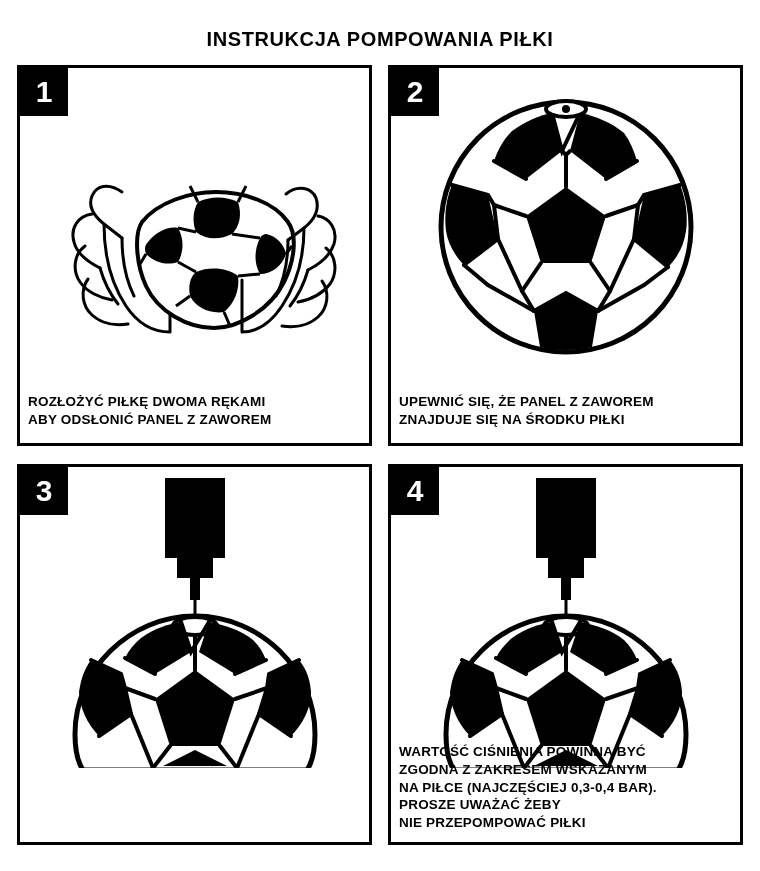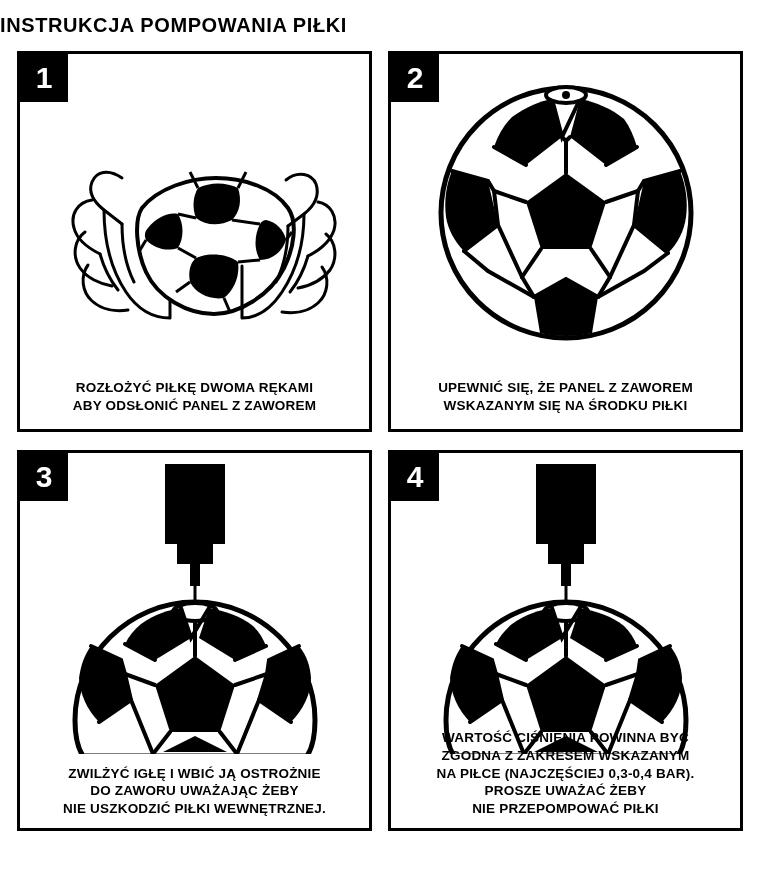--- a/index.html
+++ b/index.html
@@ -14,25 +14,25 @@
     color: #000000;
     overflow: hidden;
   }
   .sheet {
     position: relative;
     width: 760px;
     height: 871px;
     box-sizing: border-box;
   }
   .title {
-    text-align: left;
+    text-align: center;
     font-size: 20px;
     font-weight: bold;
     letter-spacing: 0.6px;
-    padding-top: 14px;
+    padding-top: 28px;
     padding-bottom: 14px;
   }
   .grid {
     display: grid;
     grid-template-columns: 355px 355px;
     grid-template-rows: 381px 381px;
     column-gap: 16px;
     row-gap: 18px;
     padding: 0 17px;
     box-sizing: border-box;
@@ -67,21 +67,20 @@
     height: 300px;
     display: flex;
     align-items: center;
     justify-content: center;
   }
   .caption {
     position: absolute;
     left: 8px;
     right: 8px;
     bottom: 14px;
-    text-align: center;
     font-size: 13.5px;
     font-weight: bold;
     line-height: 1.32;
     letter-spacing: 0.2px;
     white-space: pre-line;
     margin-top: 23px;
   }
   .panel-3 .caption, .panel-4 .caption {
     bottom: 10px;
   }
@@ -188,21 +187,21 @@
             <path d="M264 106 L228 116 L222 126"></path>
             <path d="M48 186 L72 206 L118 232"></path>
             <path d="M252 188 L228 206 L182 232"></path>
           </g>
 
           <ellipse cx="150" cy="30" rx="20" ry="8" fill="#ffffff" stroke="#000" stroke-width="4"></ellipse>
           <circle cx="150" cy="30" r="4" fill="#000"></circle>
         </svg>
       </div>
       <div class="caption">UPEWNIĆ SIĘ, ŻE PANEL Z ZAWOREM
-WSKAZANYM SIĘ NA ŚRODKU PIŁKI</div>
+ZNAJDUJE SIĘ NA ŚRODKU PIŁKI</div>
     </div>
 
     <div class="panel panel-3">
       <div class="step-badge">3</div>
       <div class="art">
         <svg width="300" height="290" viewBox="0 0 300 290" xmlns="http://www.w3.org/2000/svg">
 
           <rect x="120" y="-6" width="60" height="86" fill="#000"></rect>
           <rect x="132" y="80" width="36" height="20" fill="#000"></rect>
           <rect x="145" y="100" width="10" height="22" fill="#000"></rect>
@@ -232,23 +231,20 @@
             <path d="M214 236 L246 258"></path>
             <path d="M80 210 L86 236"></path>
             <path d="M222 210 L214 236"></path>
             <path d="M108 290 L86 236"></path>
             <path d="M192 290 L214 236"></path>
             <path d="M46 182 L76 196 L80 210"></path>
             <path d="M254 182 L224 196 L222 210"></path>
           </g>
         </svg>
       </div>
-      <div class="caption">ZWILŻYĆ IGŁĘ I WBIĆ JĄ OSTROŻNIE
-DO ZAWORU UWAŻAJĄC ŻEBY
-NIE USZKODZIĆ PIŁKI WEWNĘTRZNEJ.</div>
     </div>
 
     <div class="panel panel-4">
       <div class="step-badge">4</div>
       <div class="art">
         <svg width="300" height="290" viewBox="0 0 300 290" xmlns="http://www.w3.org/2000/svg">
           <rect x="120" y="-6" width="60" height="86" fill="#000"></rect>
           <rect x="132" y="80" width="36" height="20" fill="#000"></rect>
           <rect x="145" y="100" width="10" height="22" fill="#000"></rect>
           <rect x="148.5" y="120" width="3" height="22" fill="#000"></rect>

